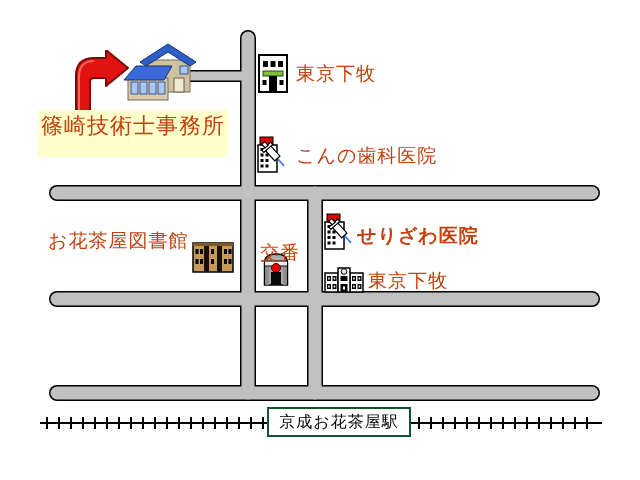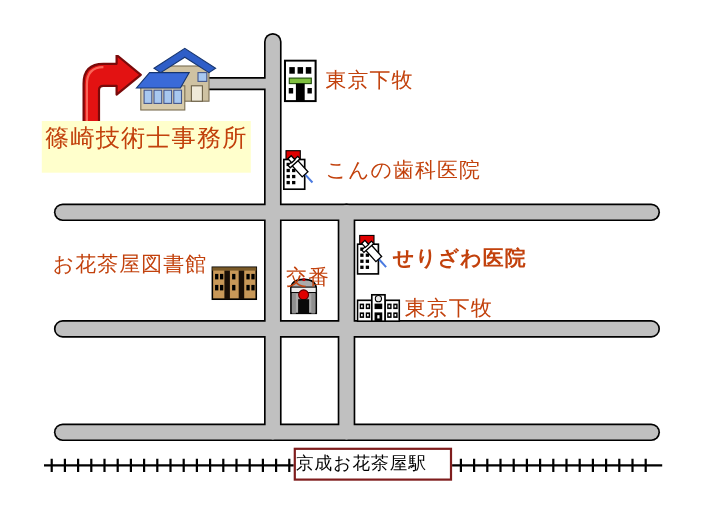--- a/index.html
+++ b/index.html
@@ -5,22 +5,22 @@
   html,body{margin:0;padding:0;background:#fff;}
   body{width:640px;height:480px;position:relative;overflow:hidden;
        font-family:"Liberation Sans","DejaVu Sans",sans-serif;color:#000;}
   .abs{position:absolute;}
   #roads-layer{left:0;top:0;z-index:1;}
   .icon{z-index:2;}
   .maplabel{z-index:3;white-space:nowrap;font-size:19px;line-height:22px;
             letter-spacing:1px;color:#c2410c;}
   #office-label{background:#FFFFCC;font-size:22px;line-height:31px;
                 padding:0 3px;letter-spacing:1px;}
-  #station-box{background:#fff;border:2px solid #7f1d1d;width:140px;height:26px;
-               text-align:left;font-size:16px;line-height:26px;z-index:3;
+  #station-box{background:#fff;border:2px solid #14532d;width:140px;height:26px;
+               text-align:center;font-size:16px;line-height:26px;z-index:3;
                letter-spacing:1px;}
 </style>
 </head>
 <body>
 
 <svg id="roads-layer" class="abs" width="640" height="480" viewBox="0 0 640 480">
 
   <g stroke="#000" fill="none" stroke-linecap="round">
     <path d="M190,76 H248" stroke-width="12"></path>
     <path d="M248,38 V393" stroke-width="16"></path>

